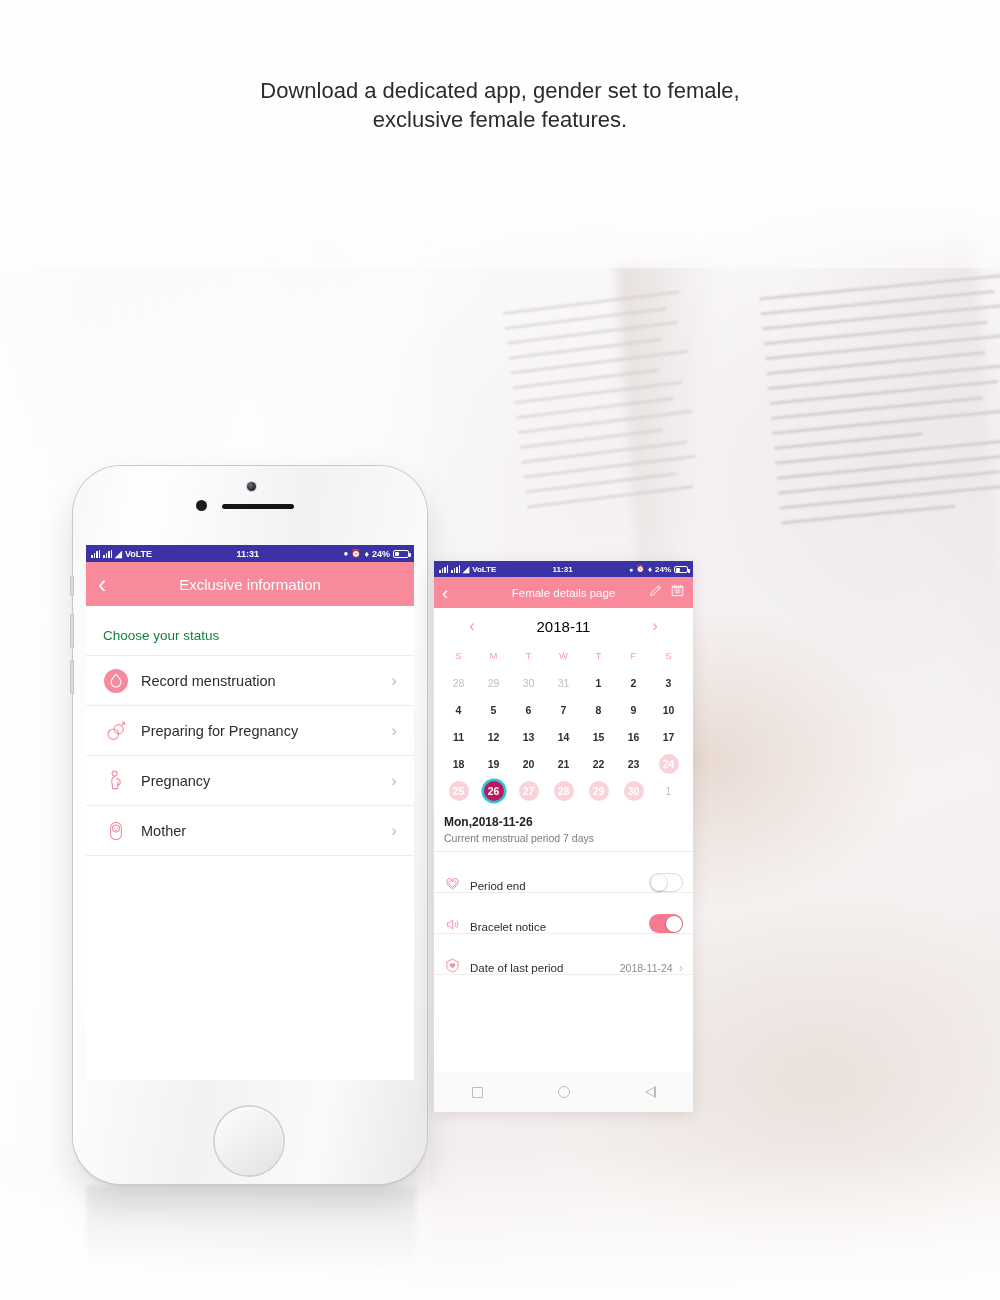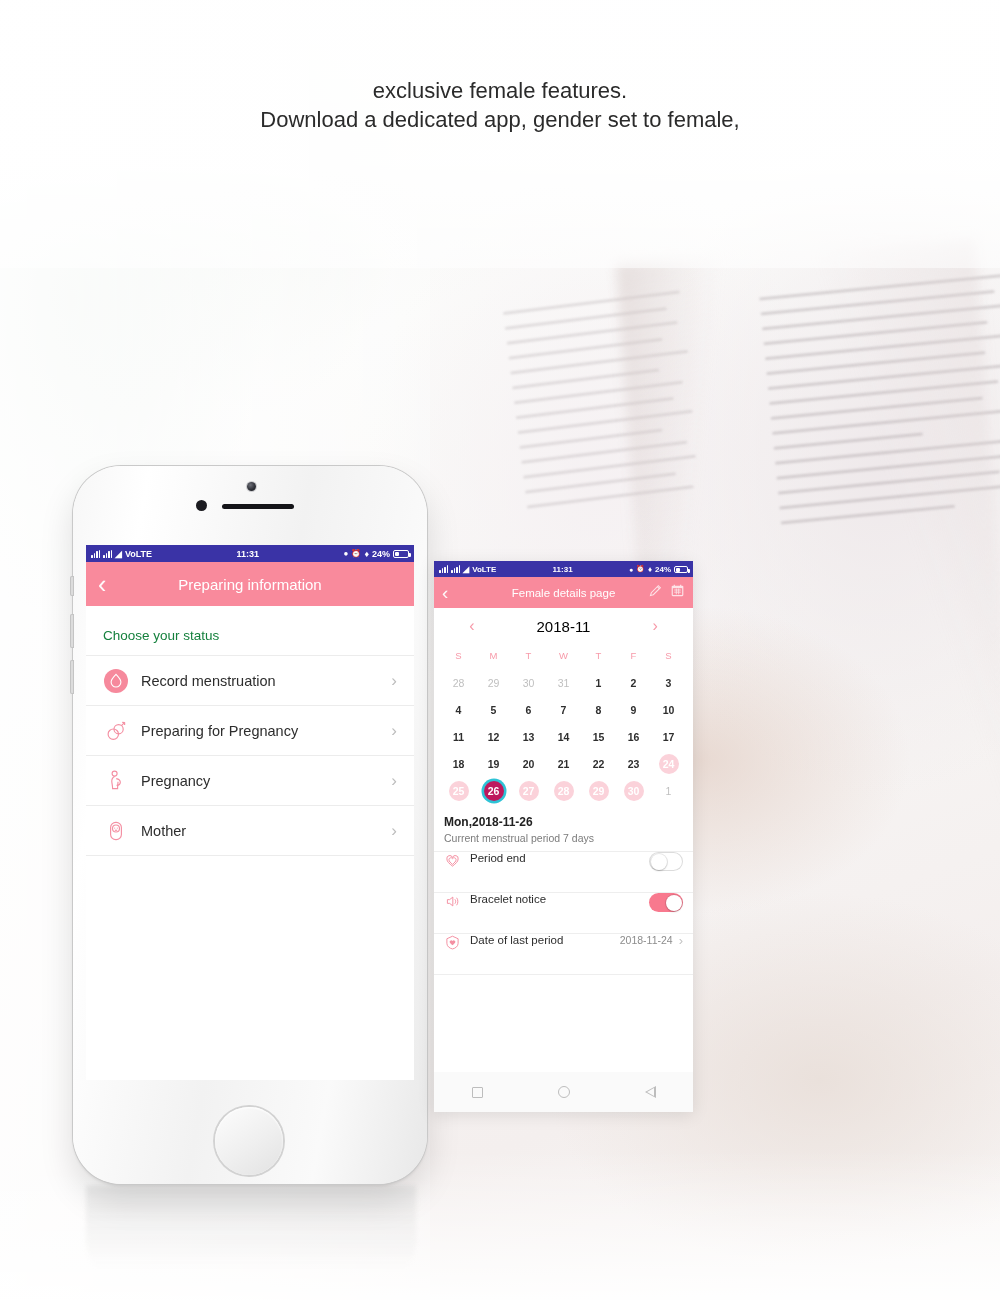--- a/index.html
+++ b/index.html
@@ -248,21 +248,21 @@
   #sel-date {
     font-size: 12px; color: #222222; font-weight: 600;
     padding: 8px 10px 0 10px;
   }
   #sel-sub {
     font-size: 10.5px; color: #7b7b7b;
     padding: 3px 10px 7px 10px;
     border-bottom: 1px solid #eeeeee;
   }
   .and-row {
-    display: flex; align-items: flex-start;
+    display: flex; align-items: flex-end;
     height: 41px; padding: 0 10px;
     border-bottom: 1px solid #eeeeee;
   }
   .and-row .ic { width: 24px; flex: 0 0 24px; display: flex; align-items: center; }
   .and-row .lbl { font-size: 11.5px; color: #2d2d2d; margin-left: 2px; }
   .and-row .val { margin-left: auto; font-size: 10.5px; color: #8c8c8c; }
   .and-row .chev { color: #c4c4c4; font-size: 13px; font-weight: 300; margin-left: 6px; line-height: 1; }
 
   .toggle {
     margin-left: auto; width: 34px; height: 19px; border-radius: 10px;
@@ -349,22 +349,22 @@
     <div class="ln" style="width:82%"></div>
       <div class="ln" style="width:91%"></div>
   </div>
 </div>
 <div id="bg-veil-top"></div>
 <div id="bg-veil-left"></div>
 <div id="bg-veil-bottom"></div>
 
 <div id="headline">
   <div class="sub">
+    <div>Download a dedicated app, gender set to female,</div>
     <div>exclusive female features.</div>
-    <div>Download a dedicated app, gender set to female,</div>
   </div>
 </div>
 
 <div id="iphone"></div>
 <div id="iphone-reflection"></div>
 <div class="ip-btn" id="ip-btn-silent"></div>
 <div class="ip-btn" id="ip-btn-vol-up"></div>
 <div class="ip-btn" id="ip-btn-vol-down"></div>
 <div id="ip-camera"></div>
 <div id="ip-sensor"></div>
@@ -394,21 +394,21 @@
       <span style="font-size:8px;">●</span>
       <span style="font-size:8px;">⏰</span>
       <span style="font-size:9px;">♦</span>
       <span>24%</span>
       <span class="sb-batt"></span>
     </div>
   </div>
 
   <div class="appbar" id="ip-appbar">
     <span class="back">‹</span>
-    <span class="title">Preparing information</span>
+    <span class="title">Exclusive information</span>
   </div>
 
   <div id="ip-section-label">Choose your status</div>
 
   <div class="ip-row">
     <span class="ic">
       <svg width="26" height="26" viewBox="0 0 26 26">
         <circle cx="13" cy="13" r="12" fill="#f6899c"></circle>
         <path d="M13 6.4 C16.6 10 17.9 11.9 17.9 14.1 A4.9 4.9 0 0 1 8.1 14.1 C8.1 11.9 9.4 10 13 6.4 Z" fill="none" stroke="#ffffff" stroke-width="1.1"></path>
       </svg>

